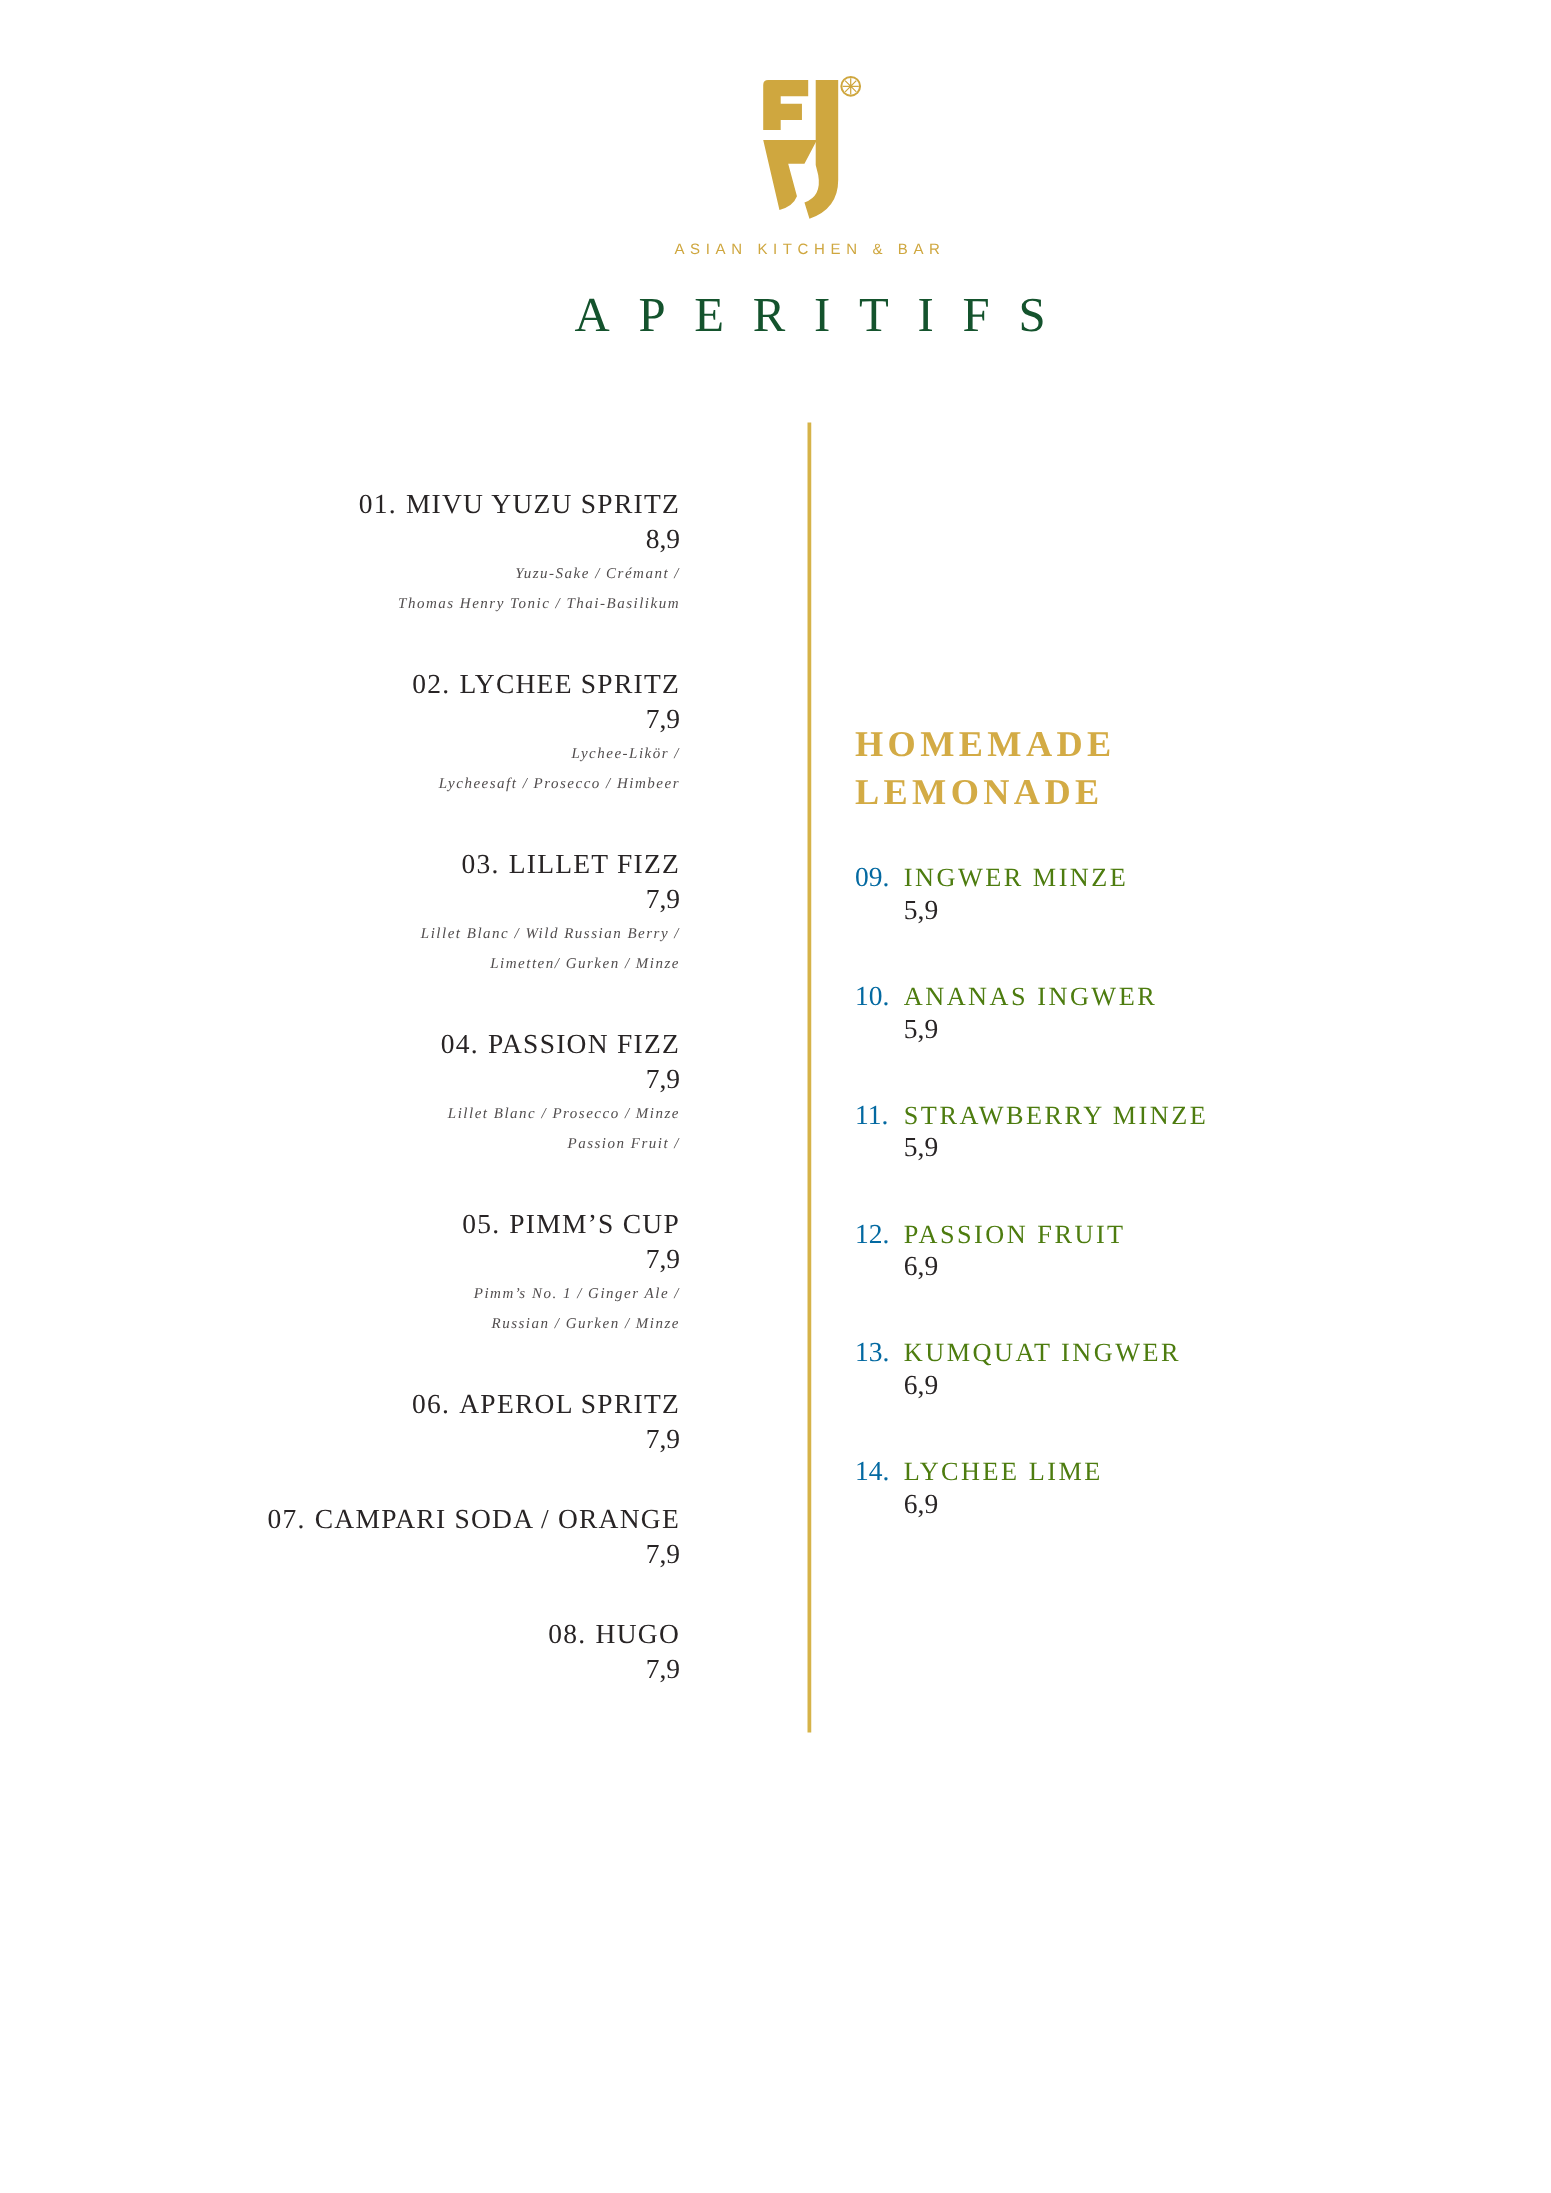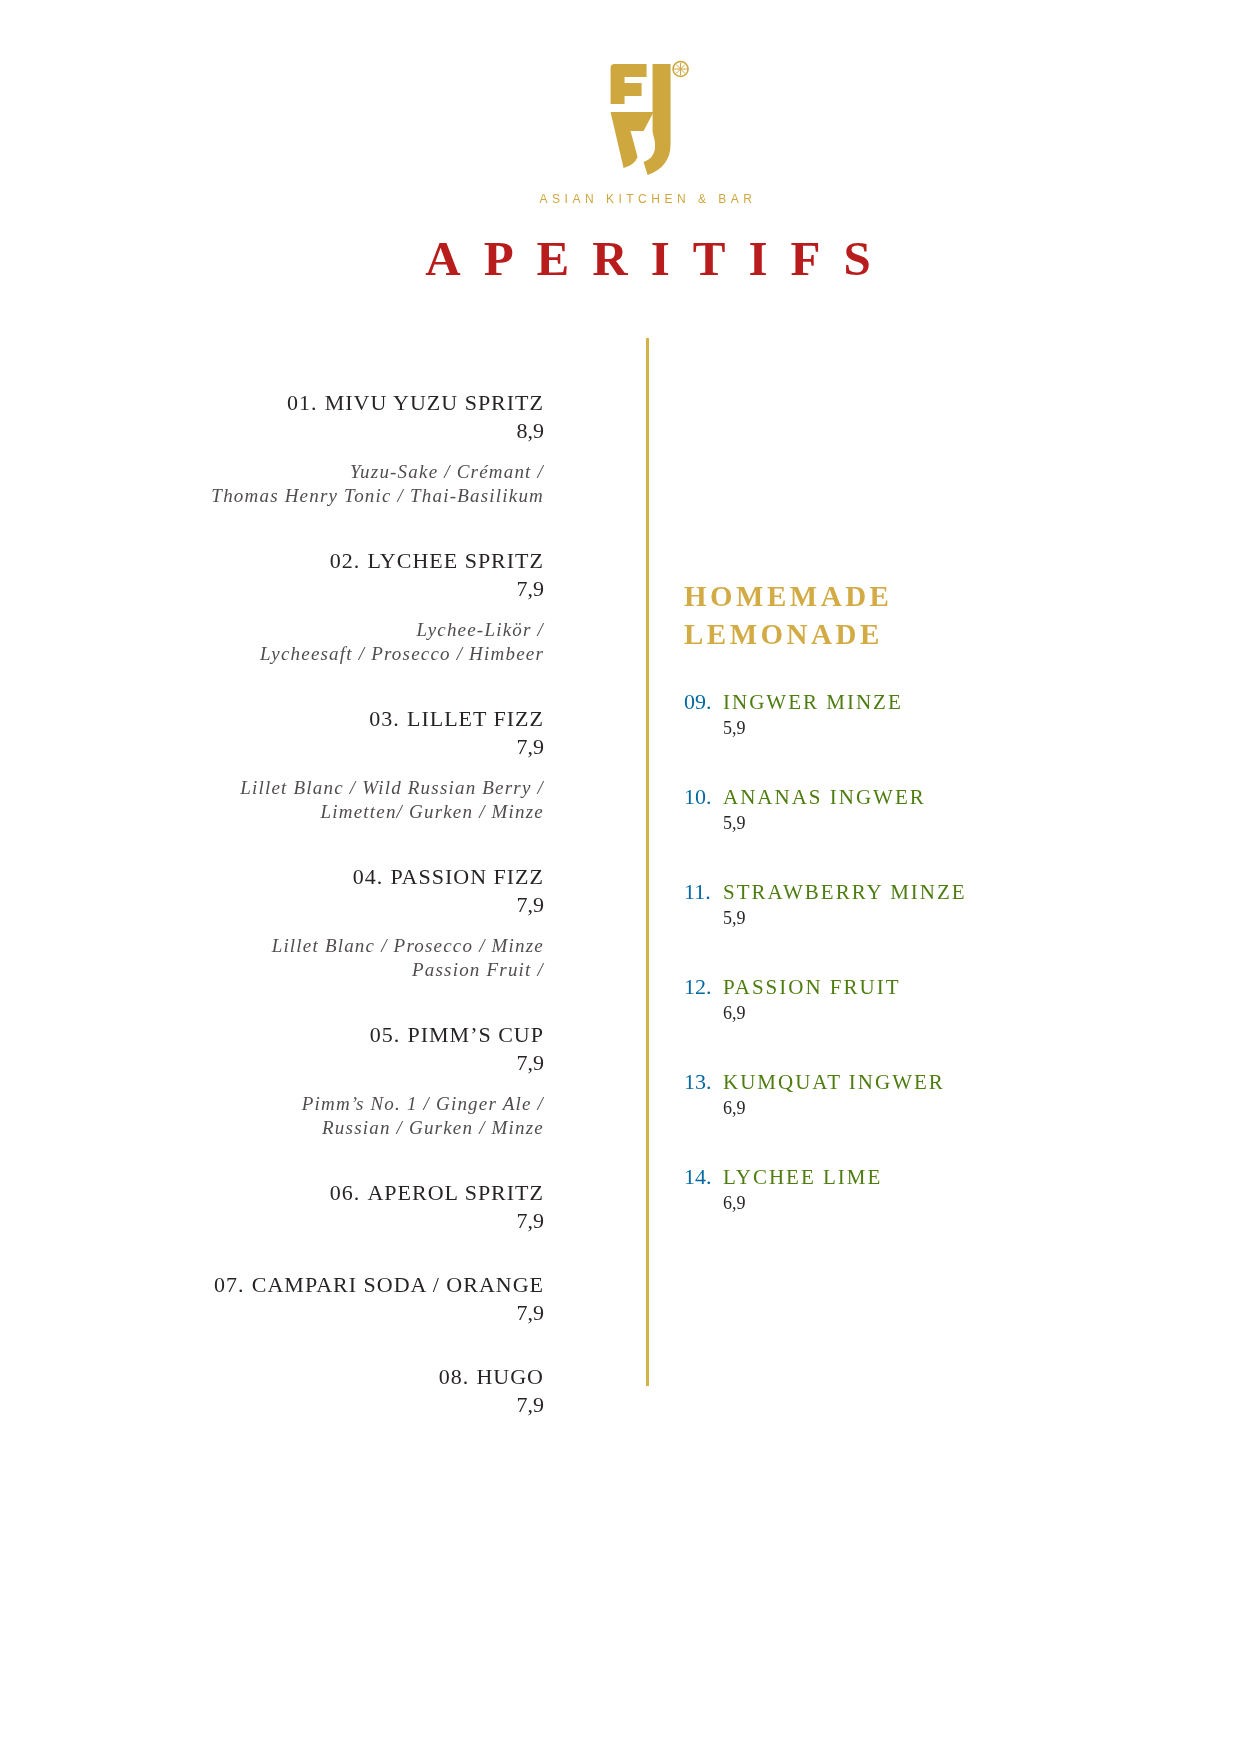--- a/index.html
+++ b/index.html
@@ -33,25 +33,25 @@
     white-space: nowrap;
   }
 
   
   .title {
     position: absolute;
     left: 648px;
     top: 230px;
     transform: translateX(-50%);
     margin: 0;
-    font-size: 49px;
-    font-weight: 700;
+    font-size: 39px;
+    font-weight: 400;
     letter-spacing: 23px;
     padding-left: 23px; 
-    color: #b91c1c;
+    color: #14532d;
     white-space: nowrap;
   }
 
   
   .divider {
     position: absolute;
     left: 646px;
     top: 338px;
     width: 3px;
     height: 1048px;
@@ -77,23 +77,23 @@
     text-align: right;
   }
   .l-name .num { margin-right: 0.33em; }
   .l-price {
     font-size: 22px;
     line-height: 26px;
     margin-top: 2px;
     color: #282425;
   }
   .l-desc {
-    margin-top: 16px;
+    margin-top: 2px;
     font-style: italic;
-    font-size: 19px;
+    font-size: 12px;
     line-height: 24px;
     letter-spacing: 1.2px;
     color: #514d4e;
   }
 
   
   .right-col {
     position: absolute;
     left: 684px;
     top: 560px;
@@ -122,21 +122,21 @@
   .r-name {
     grid-column: 2;
     font-size: 21px;
     line-height: 26px;
     letter-spacing: 2px;
     color: #4d7c0f;
     white-space: nowrap;
   }
   .r-price {
     grid-column: 2;
-    font-size: 18px;
+    font-size: 22px;
     line-height: 26px;
     color: #282425;
   }
 </style>
 </head>
 <body>
 
 <div class="page">
 
   <header class="brand">

